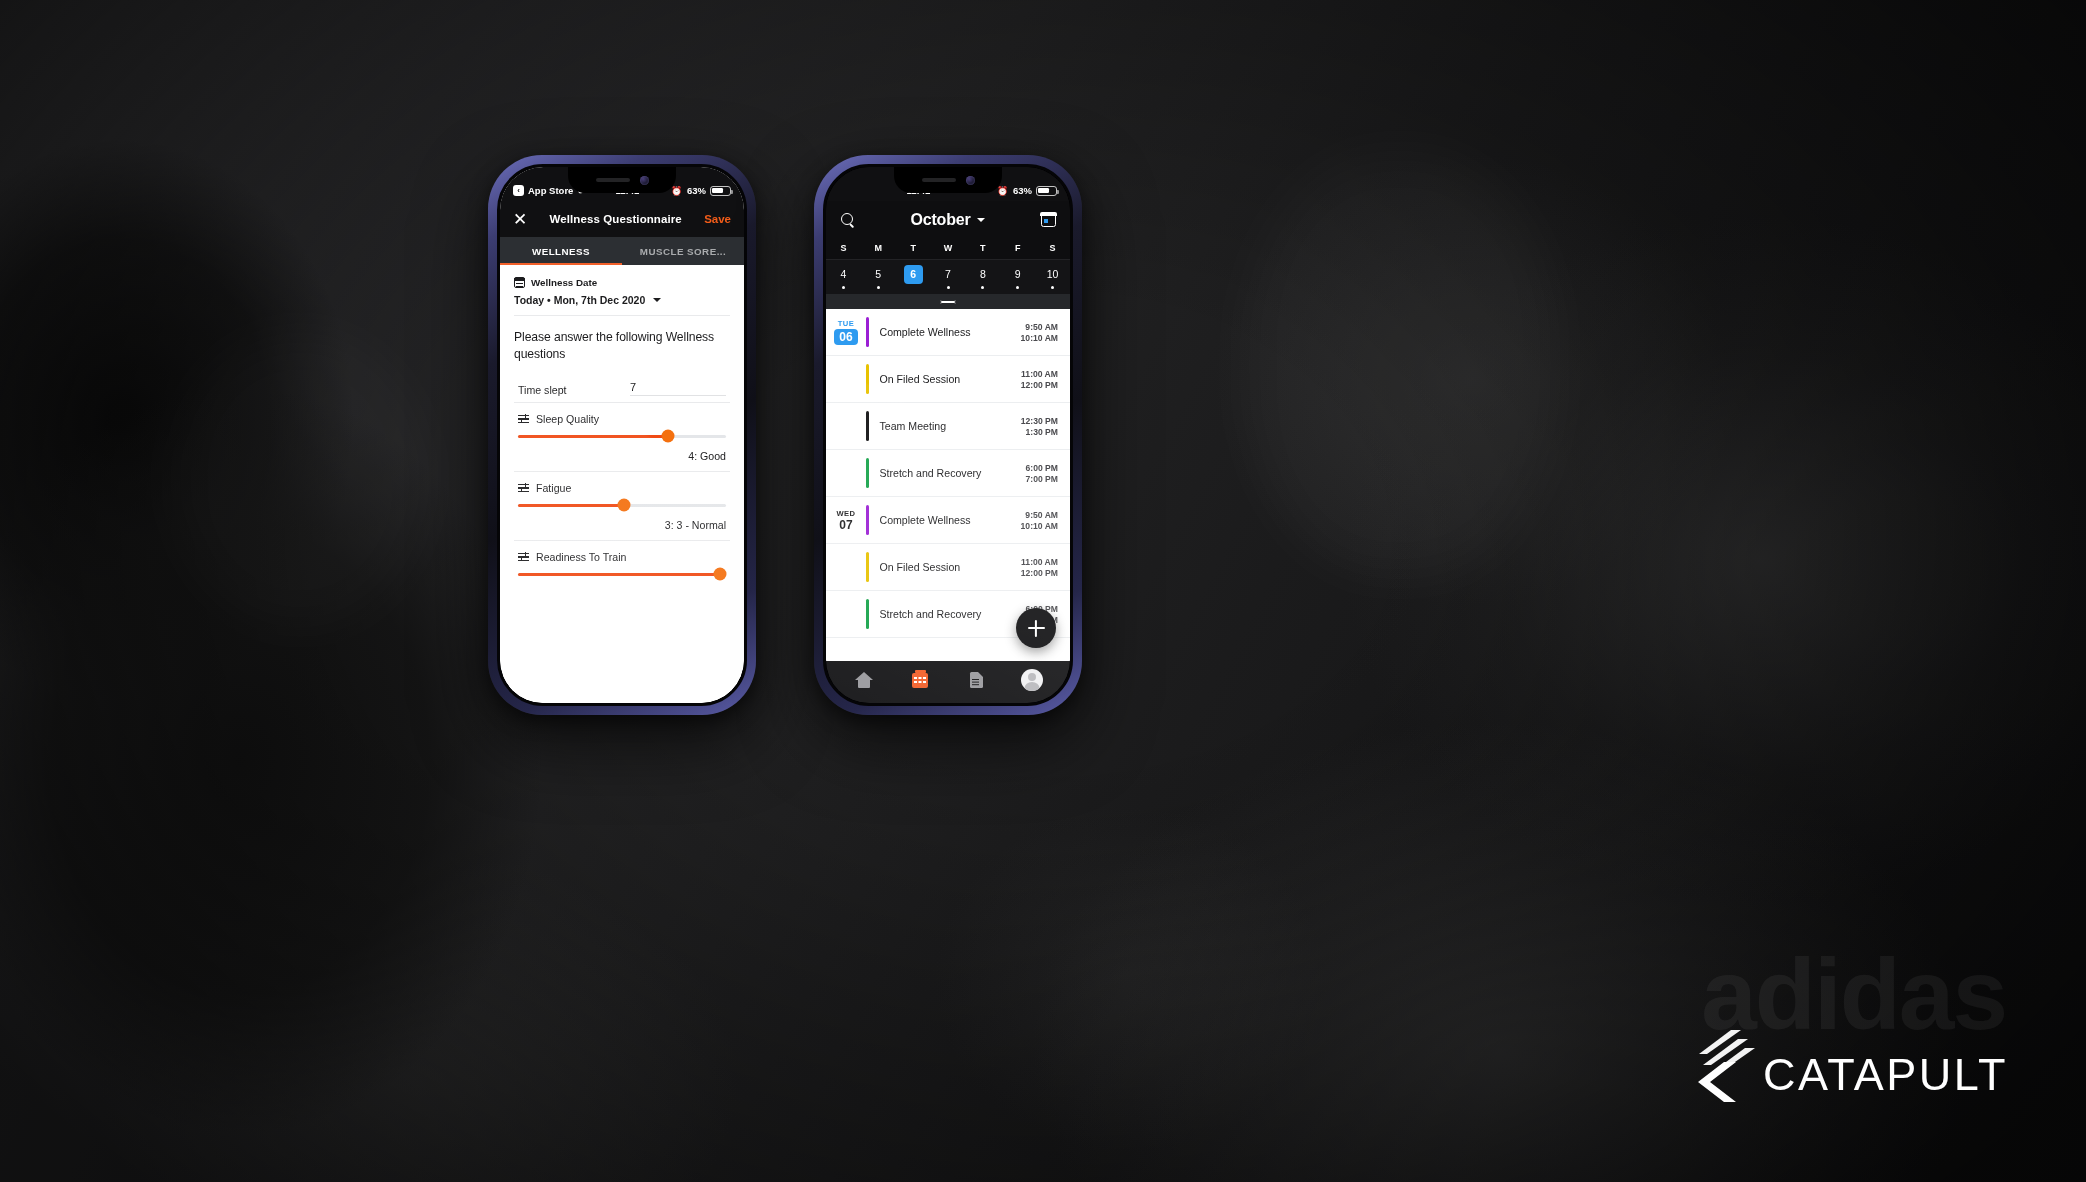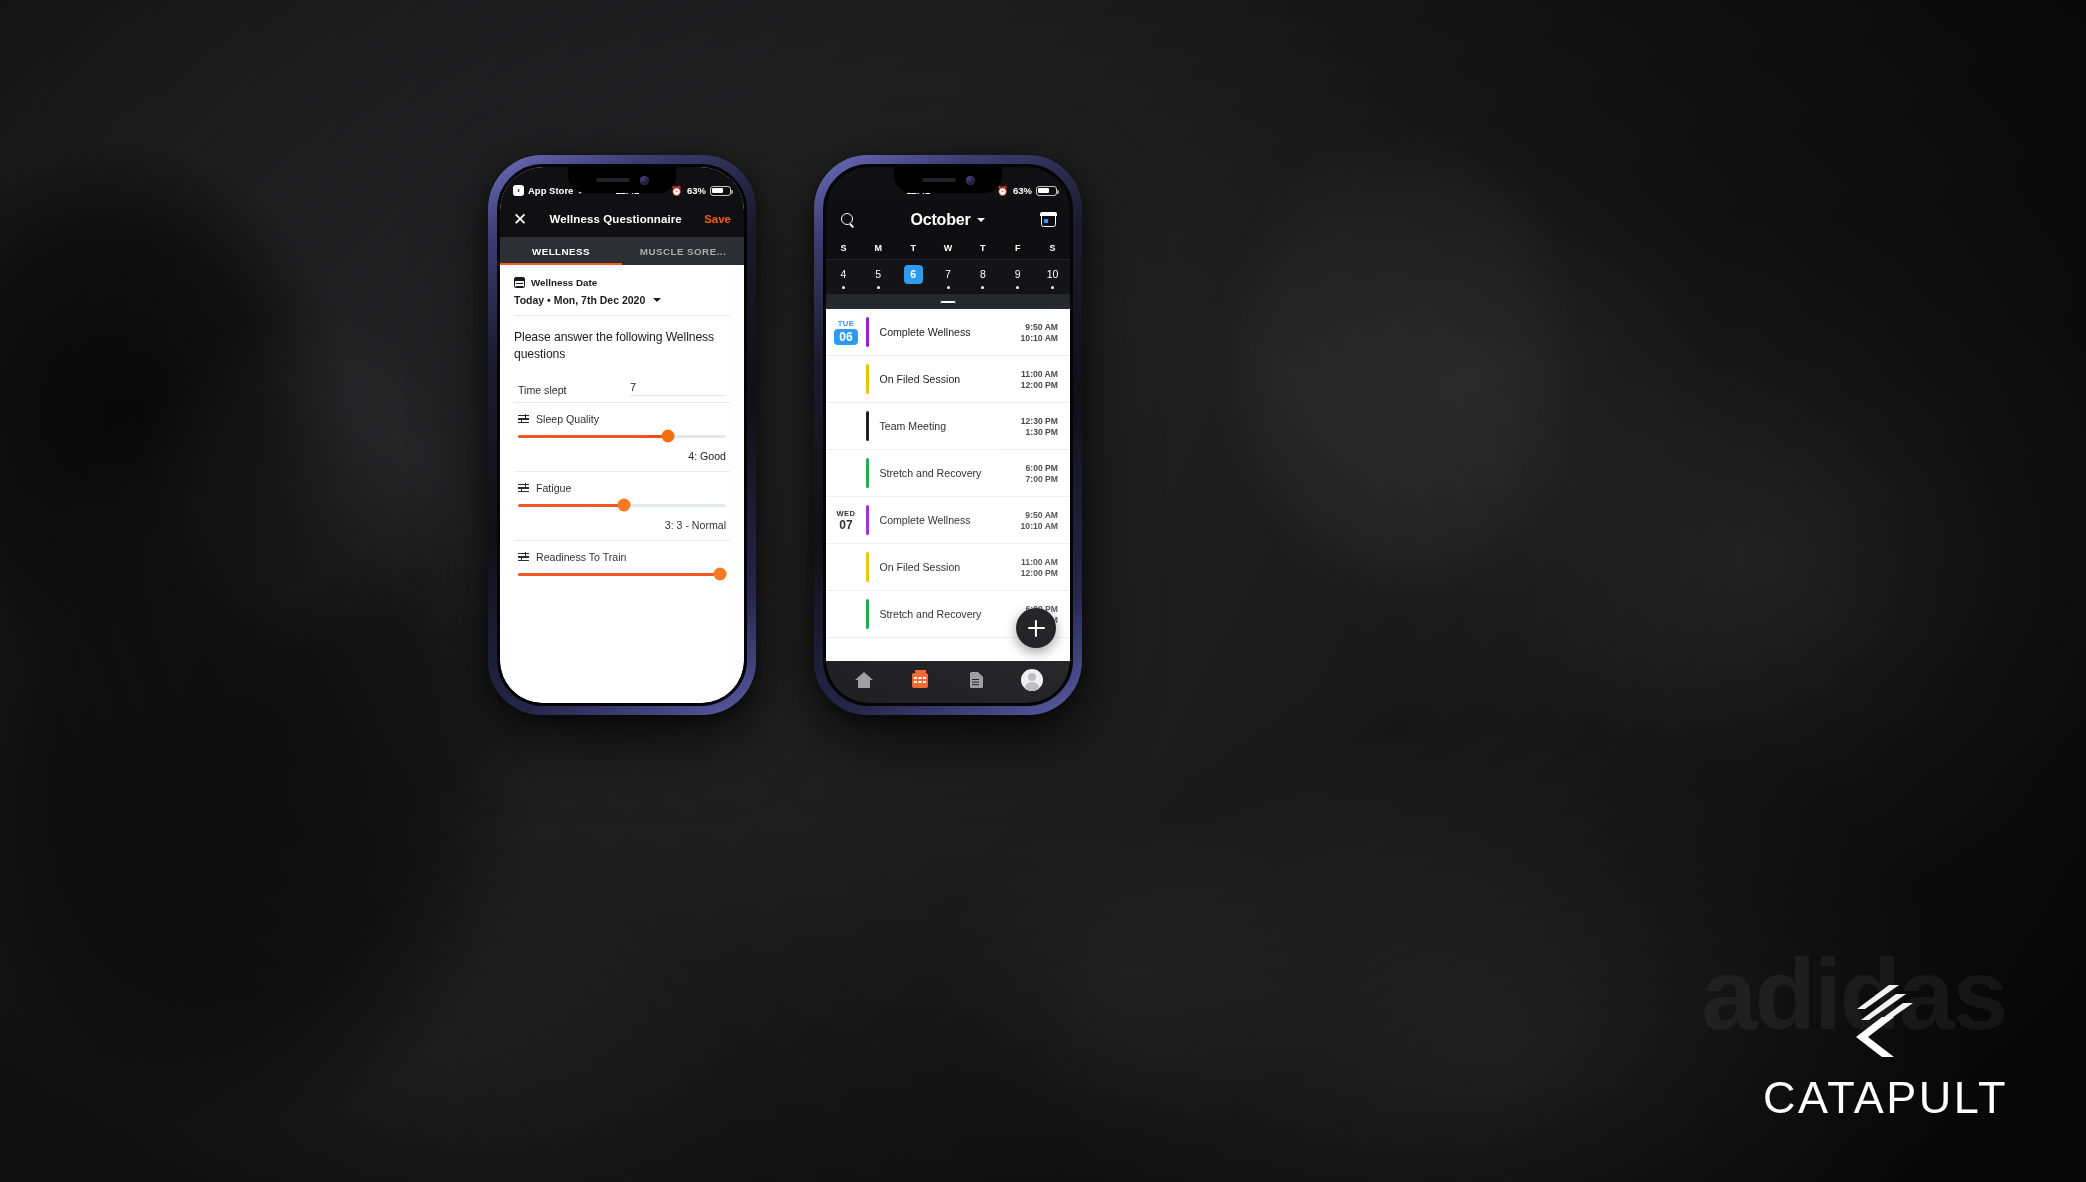--- a/index.html
+++ b/index.html
@@ -410,21 +410,21 @@
     width: 8px; height: 8px; border-radius: 50%; background: #b9b9bd;
   }
   .avatar-ic::after {
     content: ''; position: absolute; left: 50%; top: 13px; transform: translateX(-50%);
     width: 15px; height: 12px; border-radius: 50% 50% 0 0; background: #b9b9bd;
   }
 
   
   .brand {
     position: absolute; right: 78px; bottom: 62px;
-    display: flex; flex-direction: column; align-items: center;
+    display: flex; align-items: center;
     z-index: 30;
   }
   .brand-mark { margin-bottom: 8px; }
   .brand-word {
     color: #fff; font-size: 45px; font-weight: 400;
     letter-spacing: 2.5px; line-height: 1;
     font-family: "Liberation Sans", sans-serif;
   }
   .adidas-ghost {
     position: absolute; right: 80px; bottom: 130px;

